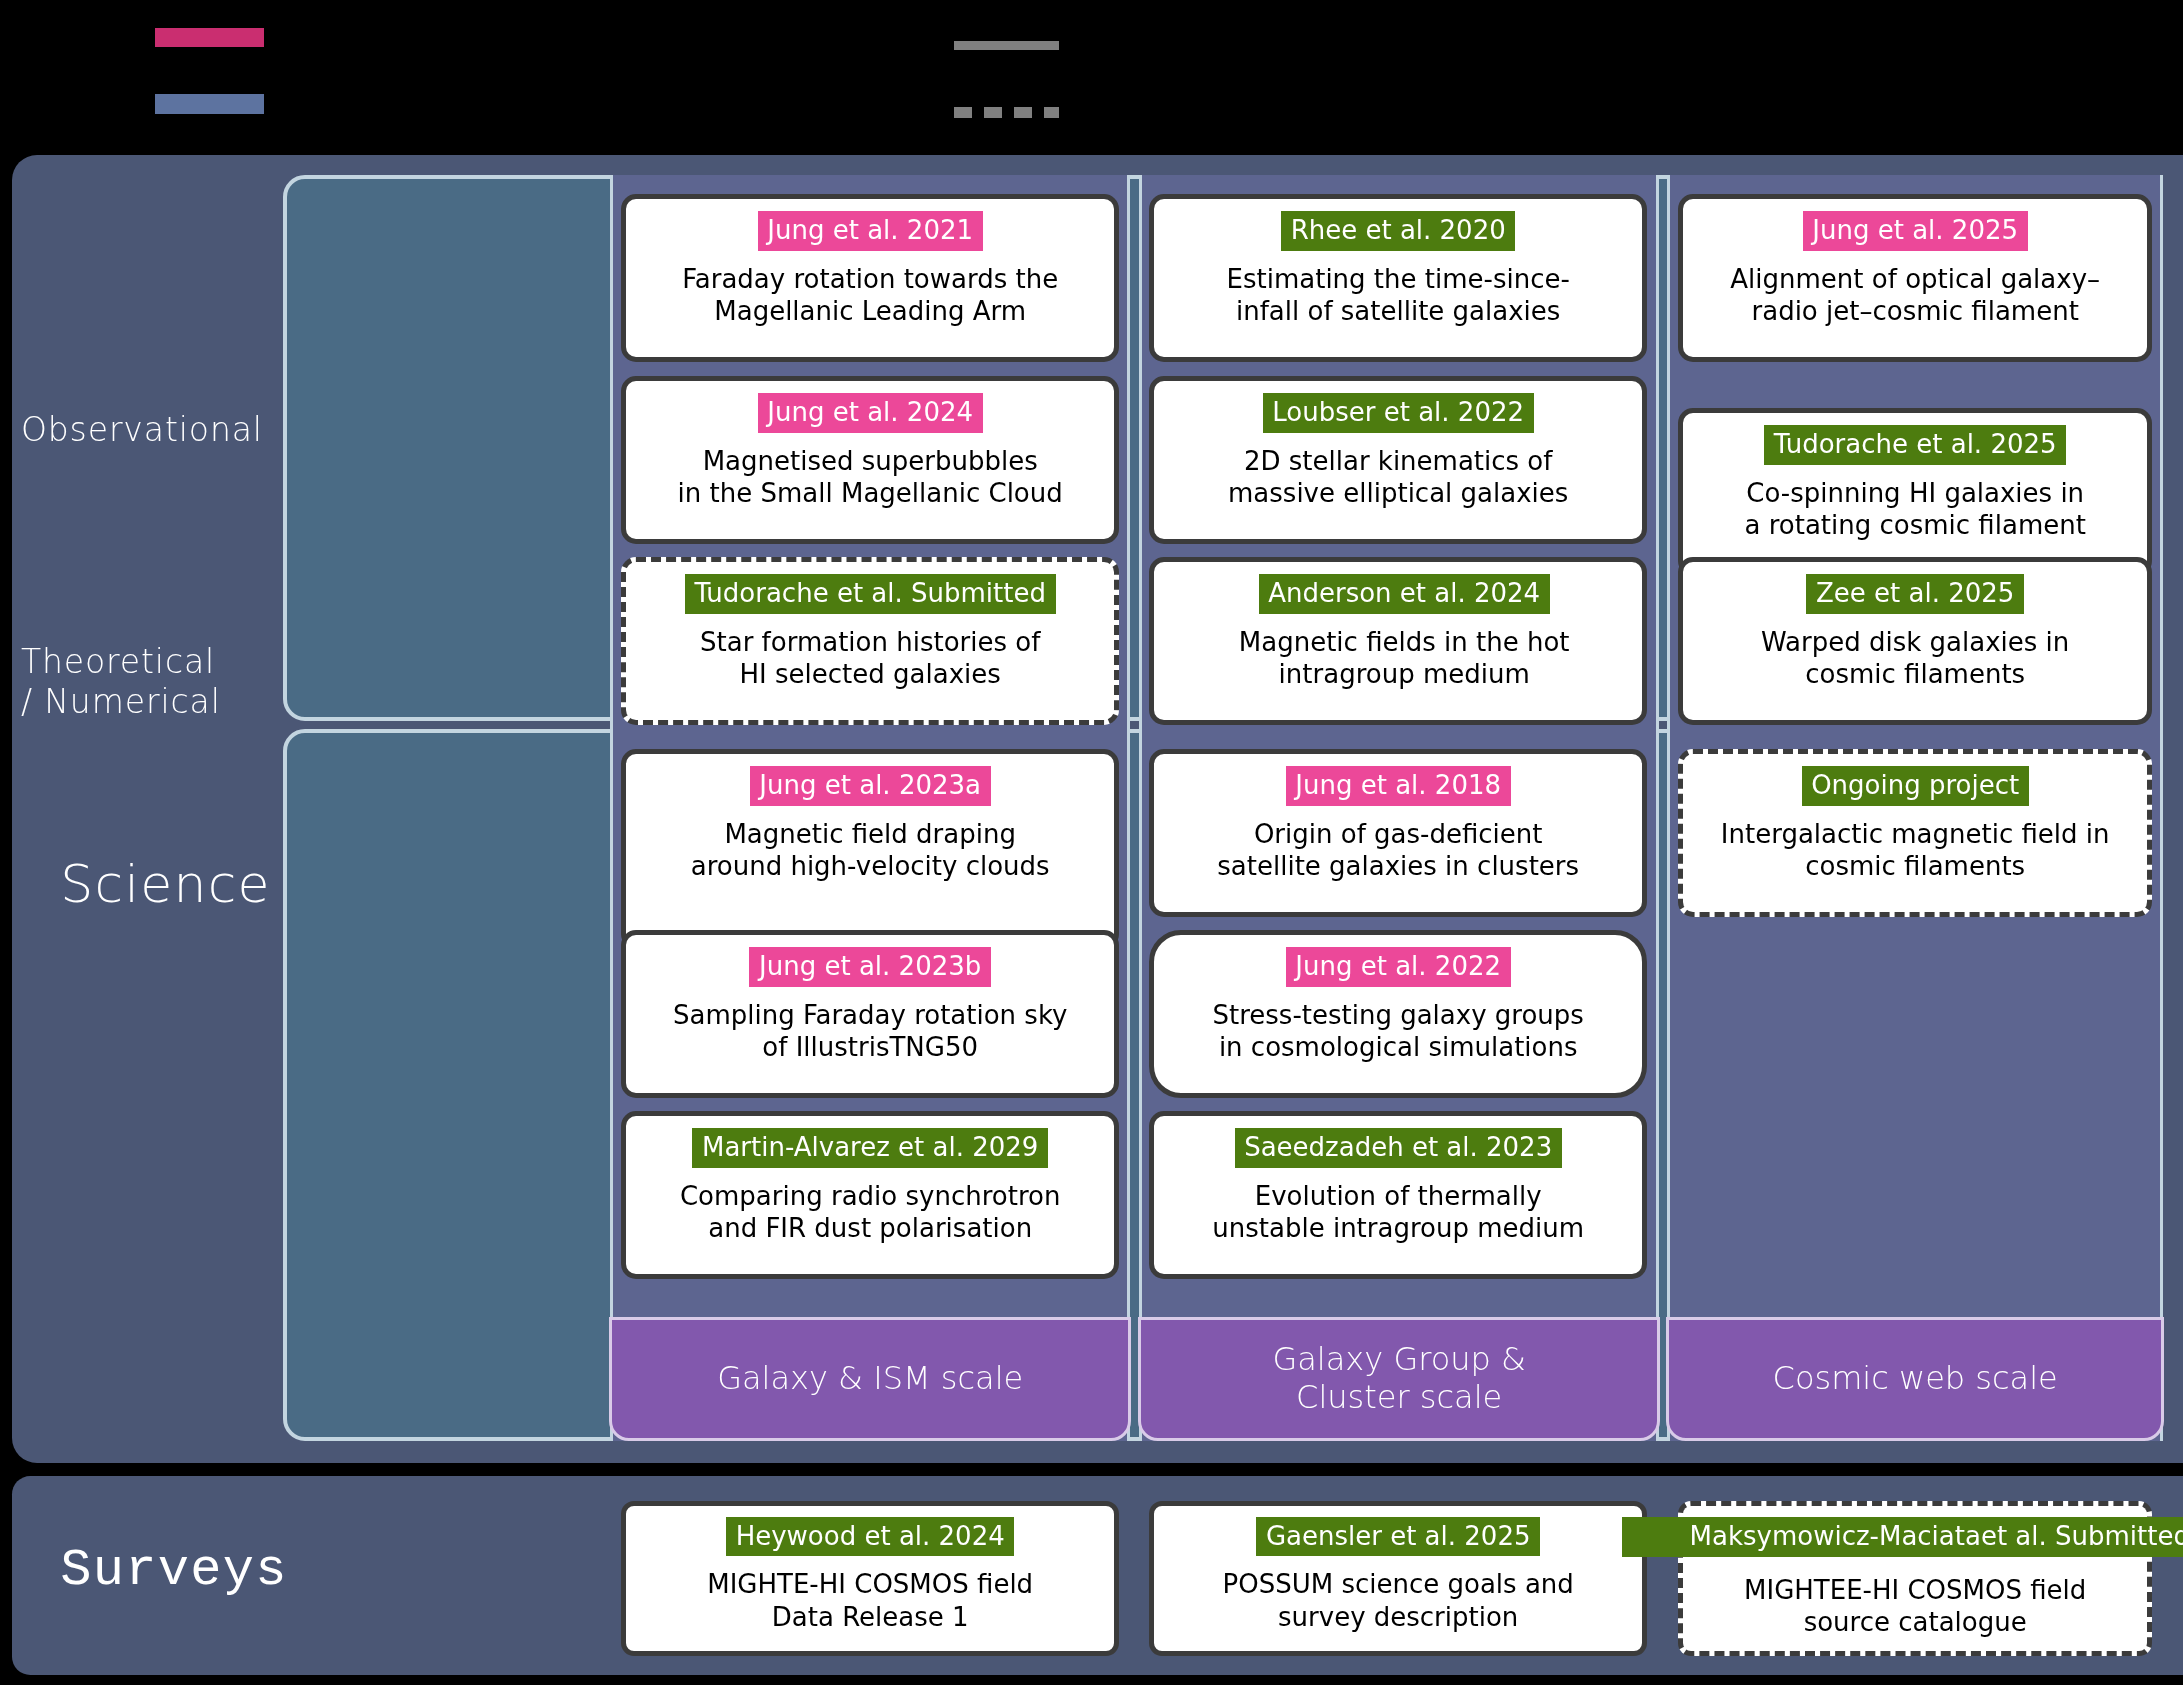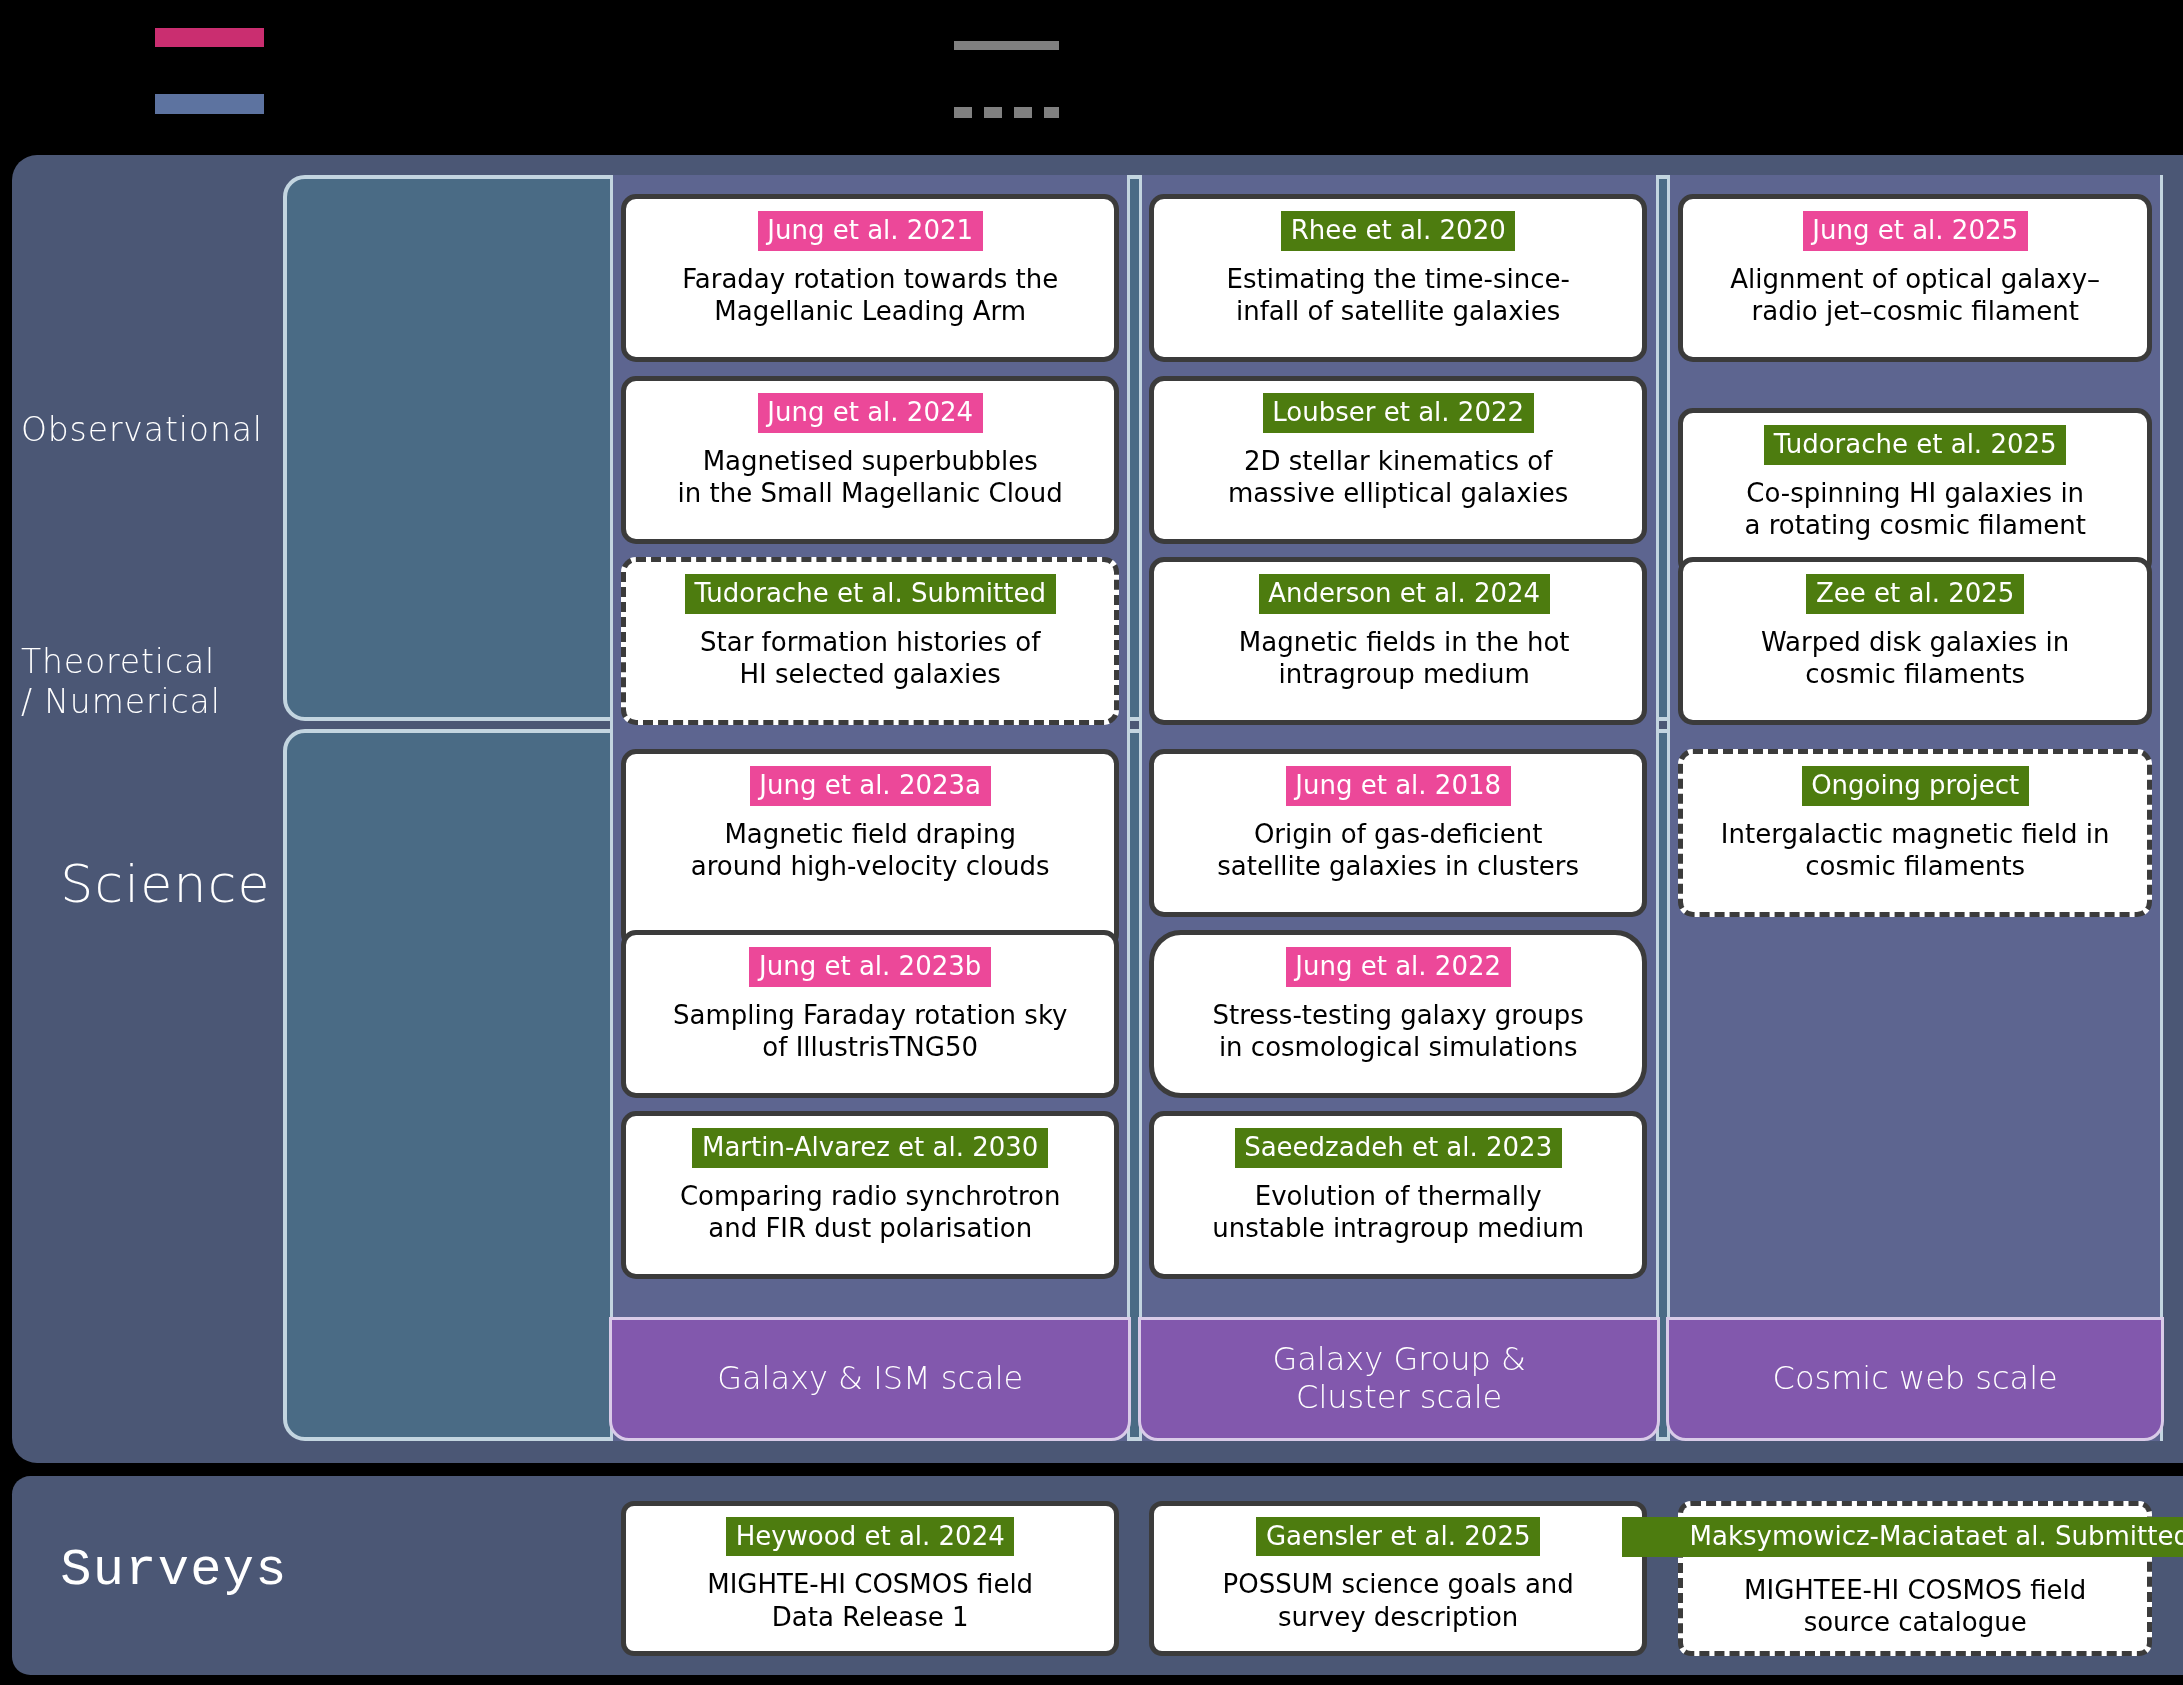--- a/index.html
+++ b/index.html
@@ -182,21 +182,21 @@
       </div>
       <div class="card" style="left: 609px; width: 498px; top: 594px; height: 200px;">
         <div class="card-tag pink">Jung et al. 2023a</div>
         <div class="card-title">Magnetic field draping<br>around high-velocity clouds</div>
       </div>
       <div class="card" style="left: 609px; width: 498px; top: 775px; height: 168px;">
         <div class="card-tag pink">Jung et al. 2023b</div>
         <div class="card-title">Sampling Faraday rotation sky<br>of IllustrisTNG50</div>
       </div>
       <div class="card" style="left: 609px; width: 498px; top: 956px; height: 168px;">
-        <div class="card-tag blue">Martin-Alvarez et al. 2030</div>
+        <div class="card-tag blue">Martin-Alvarez et al. 2029</div>
         <div class="card-title">Comparing radio synchrotron<br>and FIR dust polarisation</div>
       </div>
       <div class="card" style="left: 1137px; width: 498px; top: 594px; height: 168px;">
         <div class="card-tag pink">Jung et al. 2018</div>
         <div class="card-title">Origin of gas-deficient<br>satellite galaxies in clusters</div>
       </div>
       <div class="card" style="left: 1137px; width: 498px; top: 775px; height: 168px; border-radius: 32px;">
         <div class="card-tag pink">Jung et al. 2022</div>
         <div class="card-title">Stress-testing galaxy groups<br>in cosmological simulations</div>
       </div>

